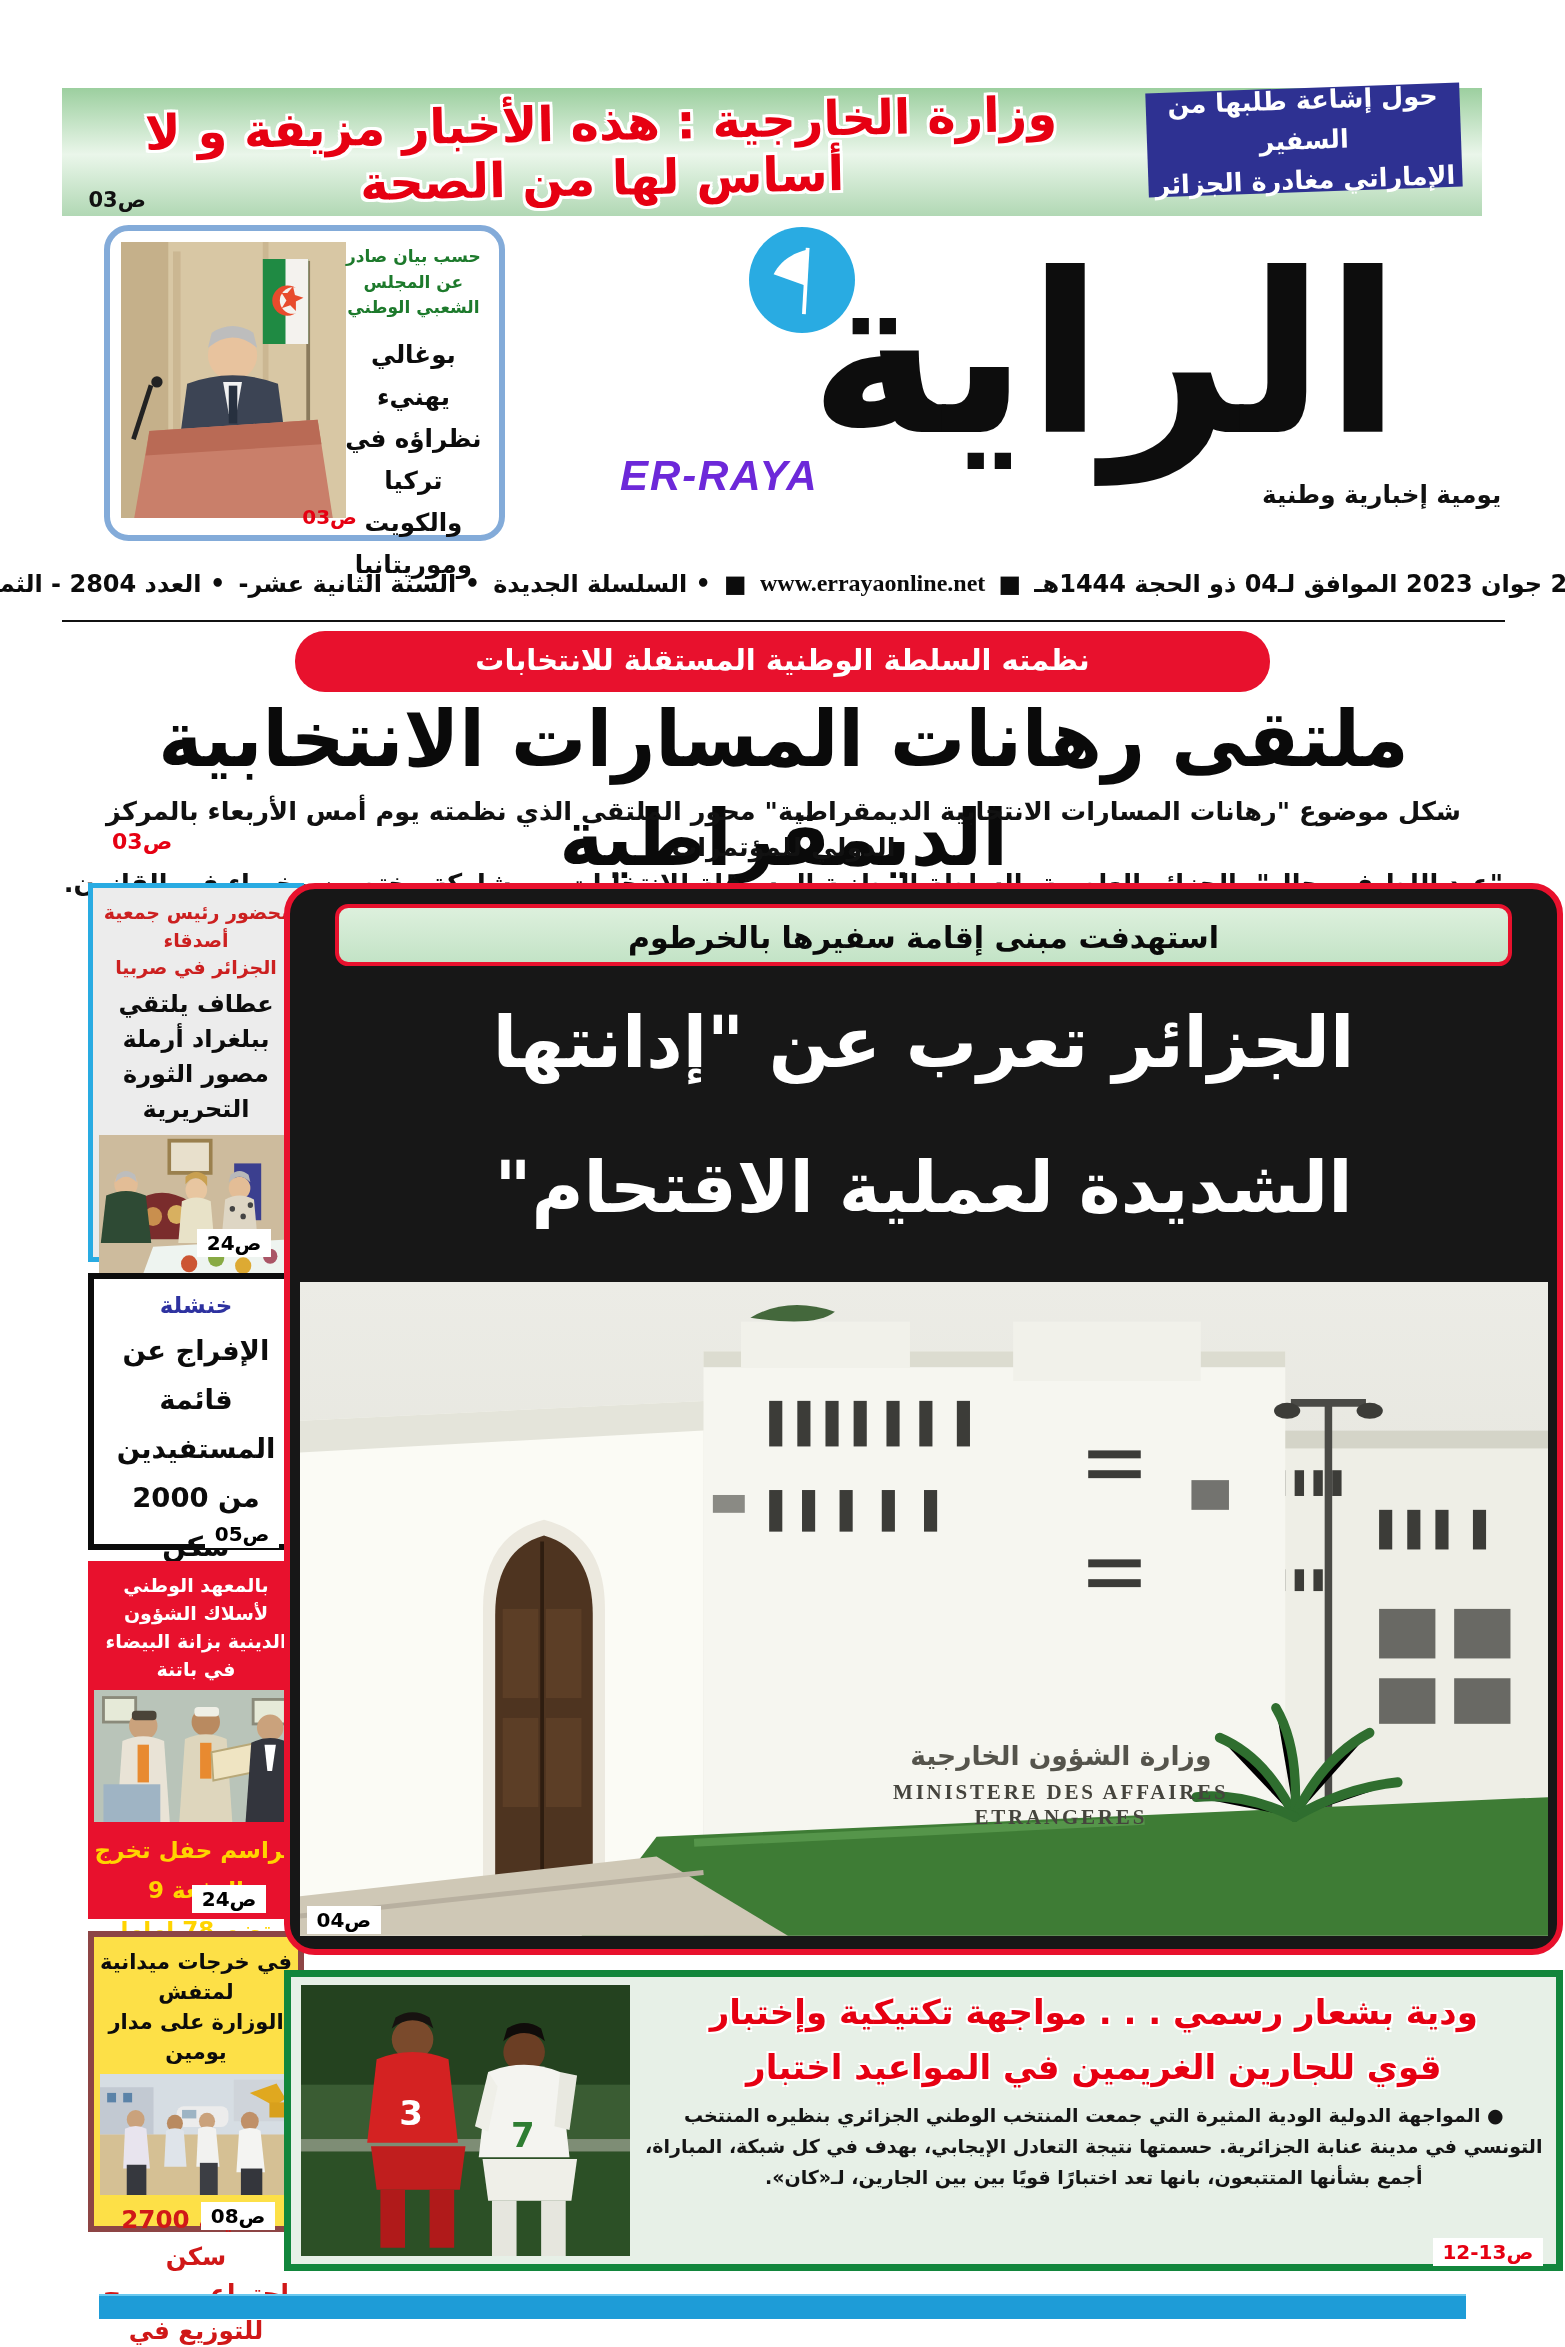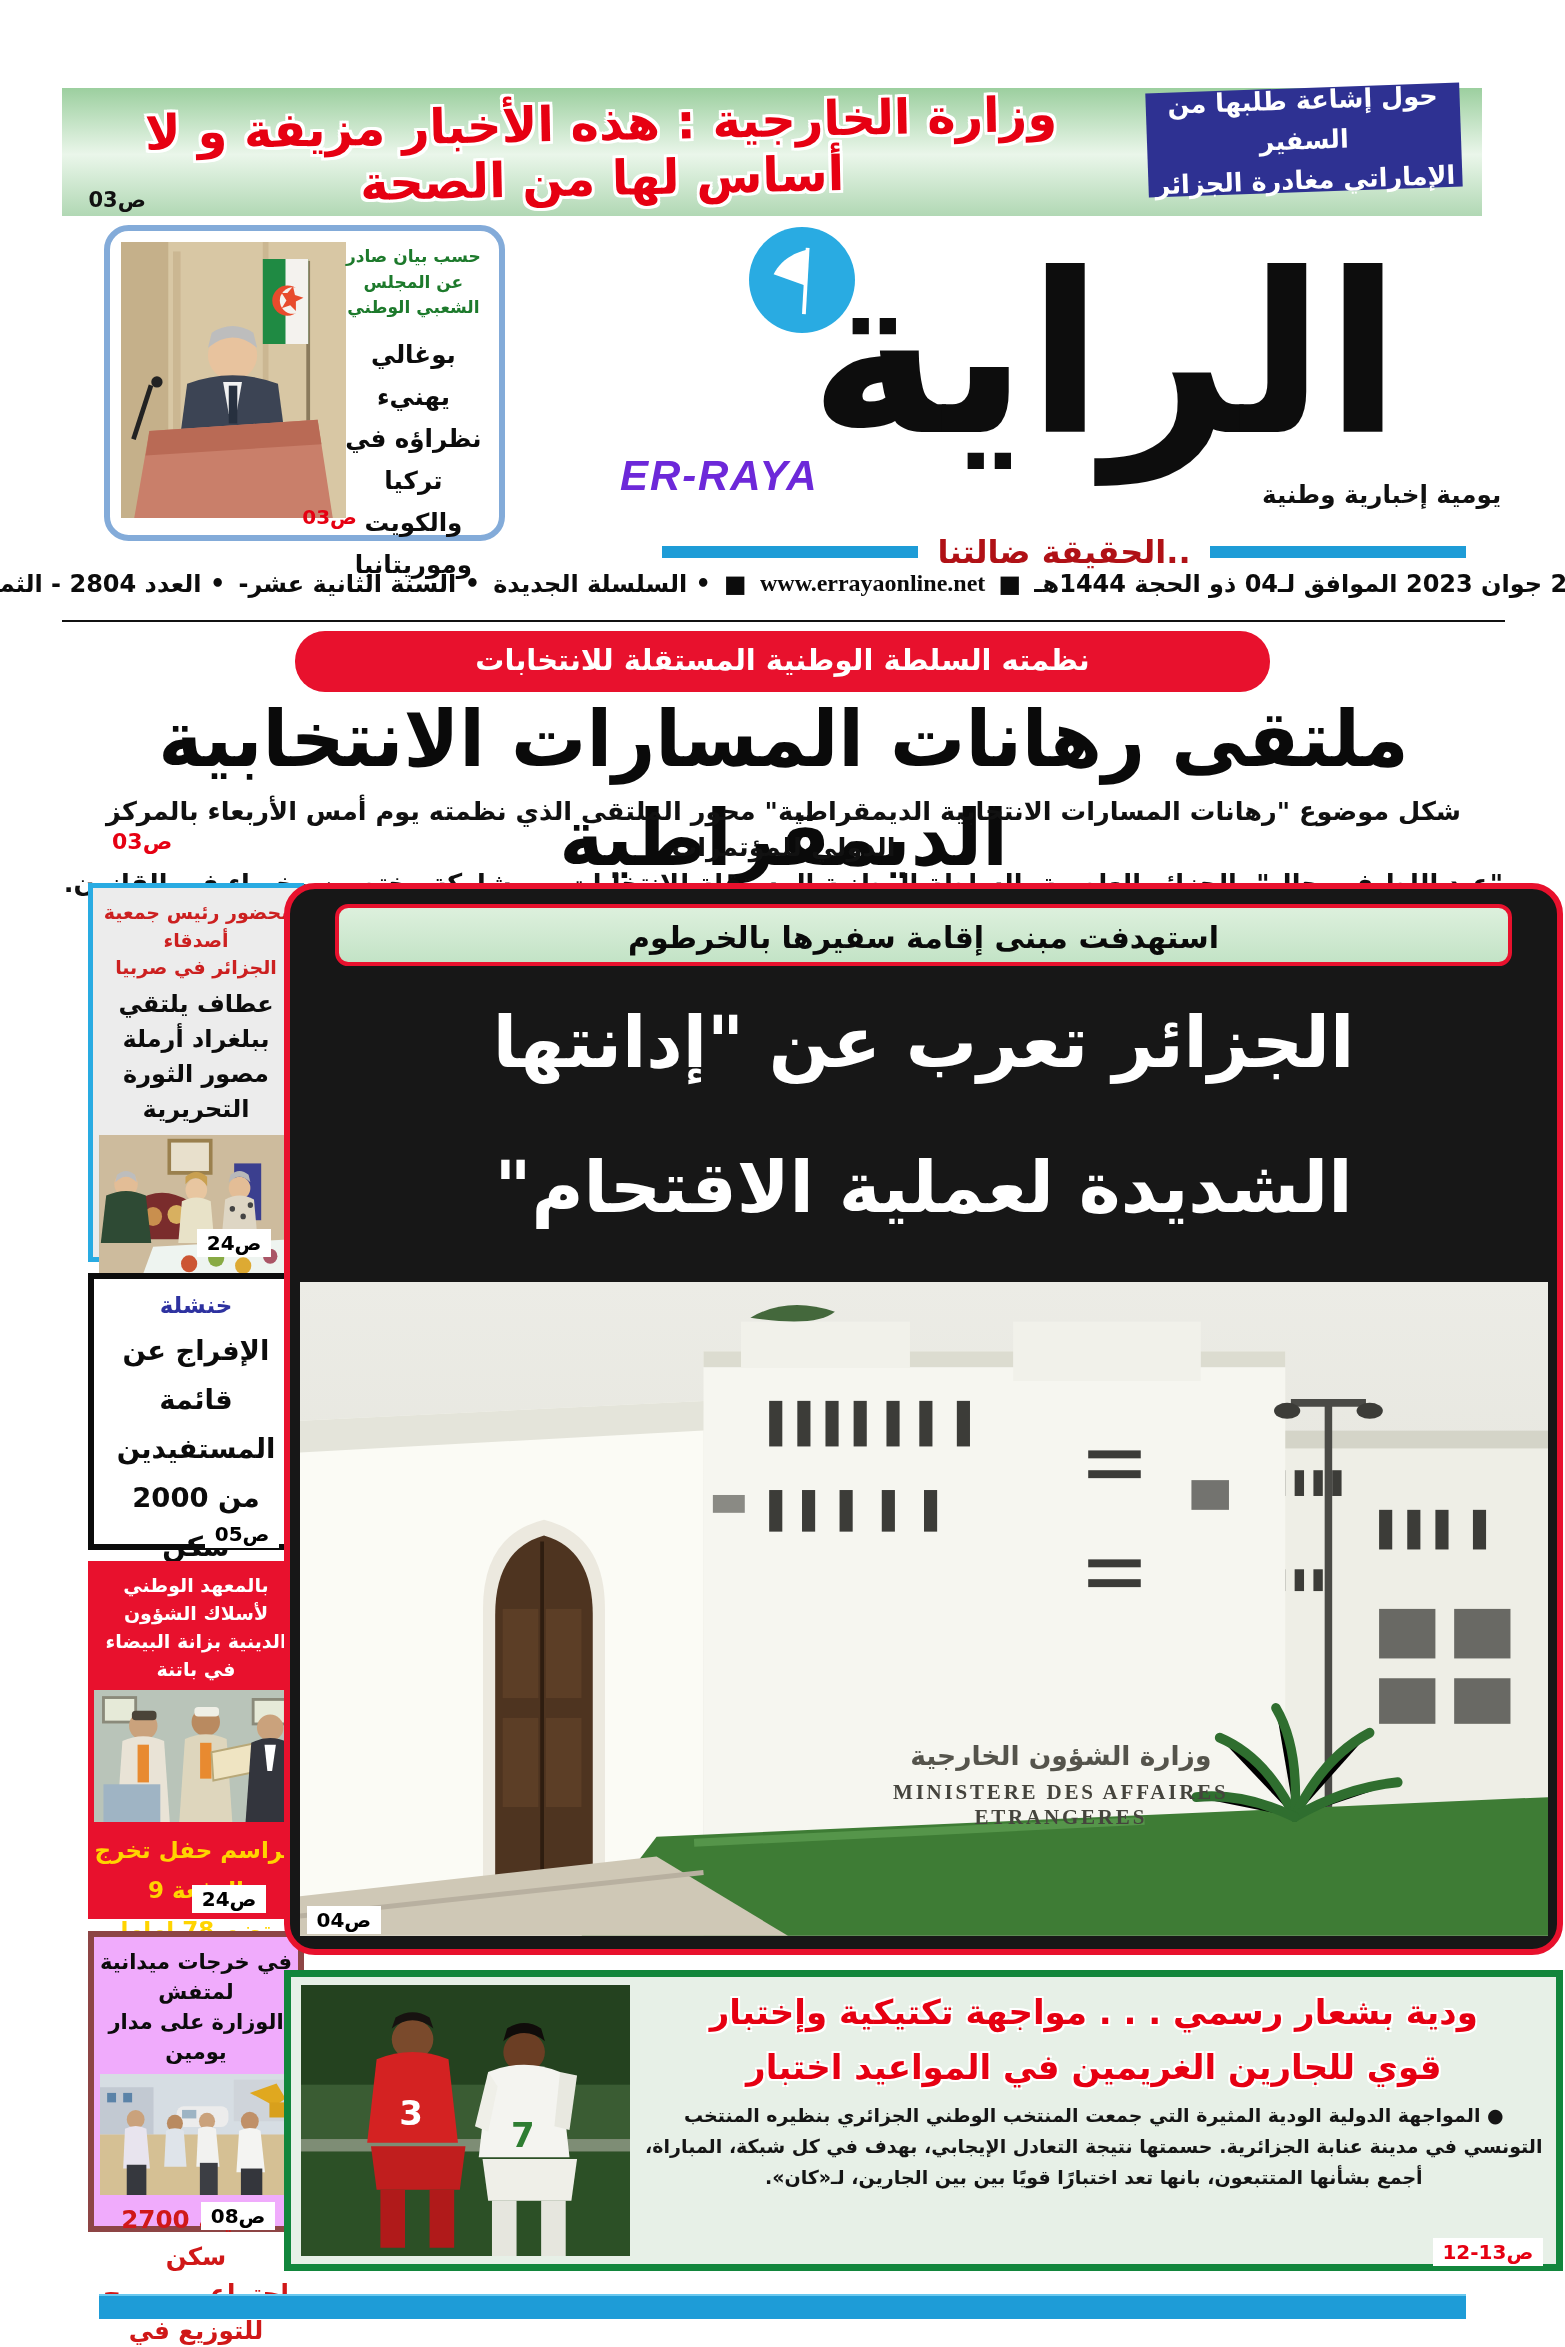--- a/index.html
+++ b/index.html
@@ -58,21 +58,21 @@
   .sb{left:62px;width:216px;box-sizing:border-box;margin-left:26px;}
   .sb1{top:883px;height:379px;background:#ececec;border:5.7px solid #29abe2;padding:11.4px 5.7px 0;}
   .sb1-kicker{color:#cc2020;font-size:19px;font-weight:bold;line-height:27.4px;text-align:center;}
   .sb1-title{color:#0c0c0c;font-size:24px;font-weight:bold;line-height:35px;text-align:center;margin-top:5.7px;}
   .sb2{top:1273px;height:277px;background:#fff;border:6.6px solid #0c0c0c;padding:13.2px 5.7px 0;}
   .sb2-kicker{color:#2e32a0;font-size:23px;font-weight:bold;text-align:center;}
   .sb2-title{color:#0c0c0c;font-size:27.4px;font-weight:bold;line-height:49px;text-align:center;margin-top:7.6px;}
   .sb3{top:1561px;height:358px;background:#e8112d;padding:9.5px 5.7px 0;}
   .sb3-kicker{color:#fff;font-size:19px;font-weight:bold;line-height:28px;text-align:center;}
   .sb3-title{color:#ffd400;font-size:23px;font-weight:bold;line-height:40px;text-align:center;margin-top:7.6px;}
-  .sb4{top:1931px;height:301px;background:#f0abfc;border:6.6px solid #8d4545;padding:9.5px 5.7px 0;}
+  .sb4{top:1931px;height:301px;background:#fde047;border:6.6px solid #8d4545;padding:9.5px 5.7px 0;}
   .sb4-kicker{color:#0c0c0c;font-size:21px;font-weight:bold;line-height:30px;text-align:center;}
   .sb4-title{color:#d01818;font-size:24.6px;font-weight:bold;line-height:37px;text-align:center;margin-top:5.7px;}
   .sb-photo{display:block;width:100%;margin-top:7.6px;}
   .ptab{position:absolute;background:#fff;color:#000;font-size:20px;font-weight:bold;
     line-height:28px;padding:0 9.5px;z-index:5;}
 
   
   .main-box{left:284px;top:883px;width:1279px;height:1072px;background:#171717;
     border:6.6px solid #e8112d;border-radius:31px;box-sizing:border-box;}
   .ms-kicker{left:45px;right:45px;top:15px;height:62px;
@@ -162,25 +162,20 @@
     <div class="abs logo-circle">
       <svg width="106" height="106" viewBox="0 0 112 112">
         <path d="M62 22 L58 92" stroke="#fff" stroke-width="4" fill="none"></path>
         <path d="M61 24 C44 28 32 38 26 50 L60 62 Z" fill="#fff"></path>
       </svg>
     </div>
     <div class="abs logo-latin">ER-RAYA</div>
     <div class="abs logo-tagline">يومية إخبارية وطنية</div>
   </div>
 
-  <div class="abs slogan-row">
-    <div class="slogan-bar"></div>
-    <div class="slogan-text">..الحقيقة ضالتنا</div>
-    <div class="slogan-bar"></div>
-  </div>
 
   <div class="abs dateline">
     <span>الخميس 22 جوان 2023 الموافق لـ04 ذو الحجة 1444هـ</span>
     <span>■</span>
     <span class="date-url">www.errayaonline.net</span>
     <span>■</span>
     <span>• السلسلة الجديدة</span>
     <span>• السنة الثانية عشر-</span>
     <span>• العدد 2804 - الثمن : 20 دج</span>
   </div>

